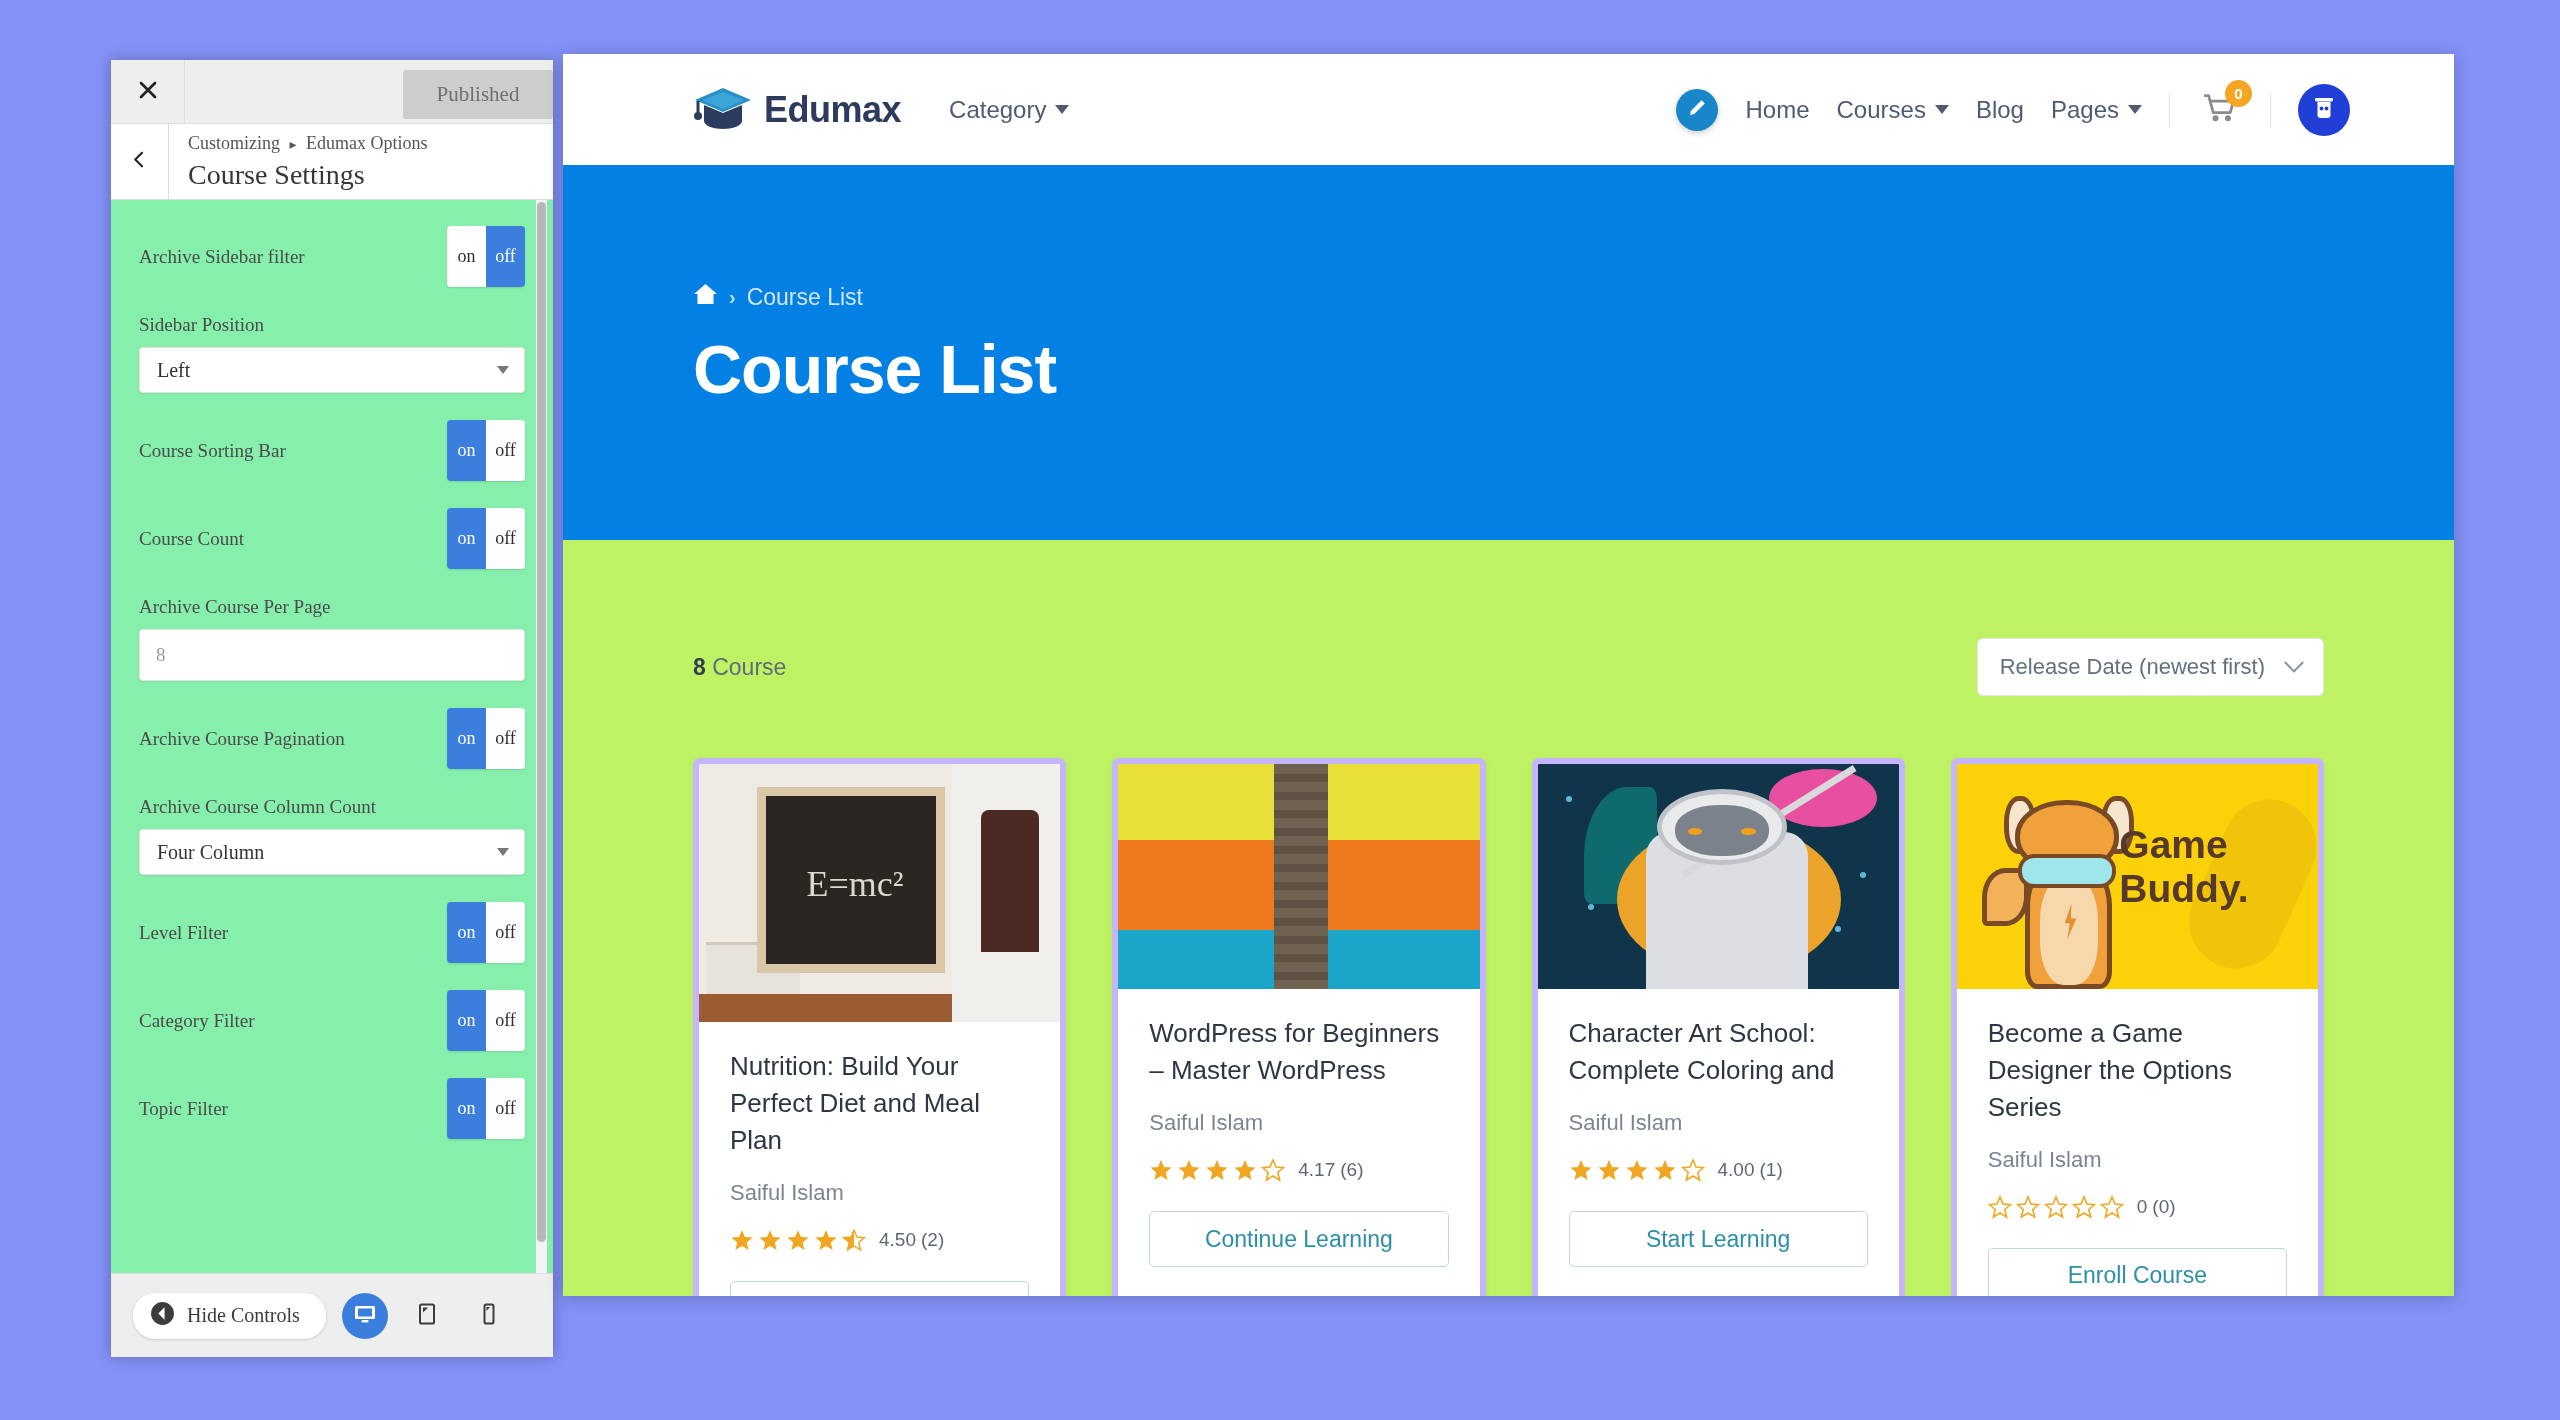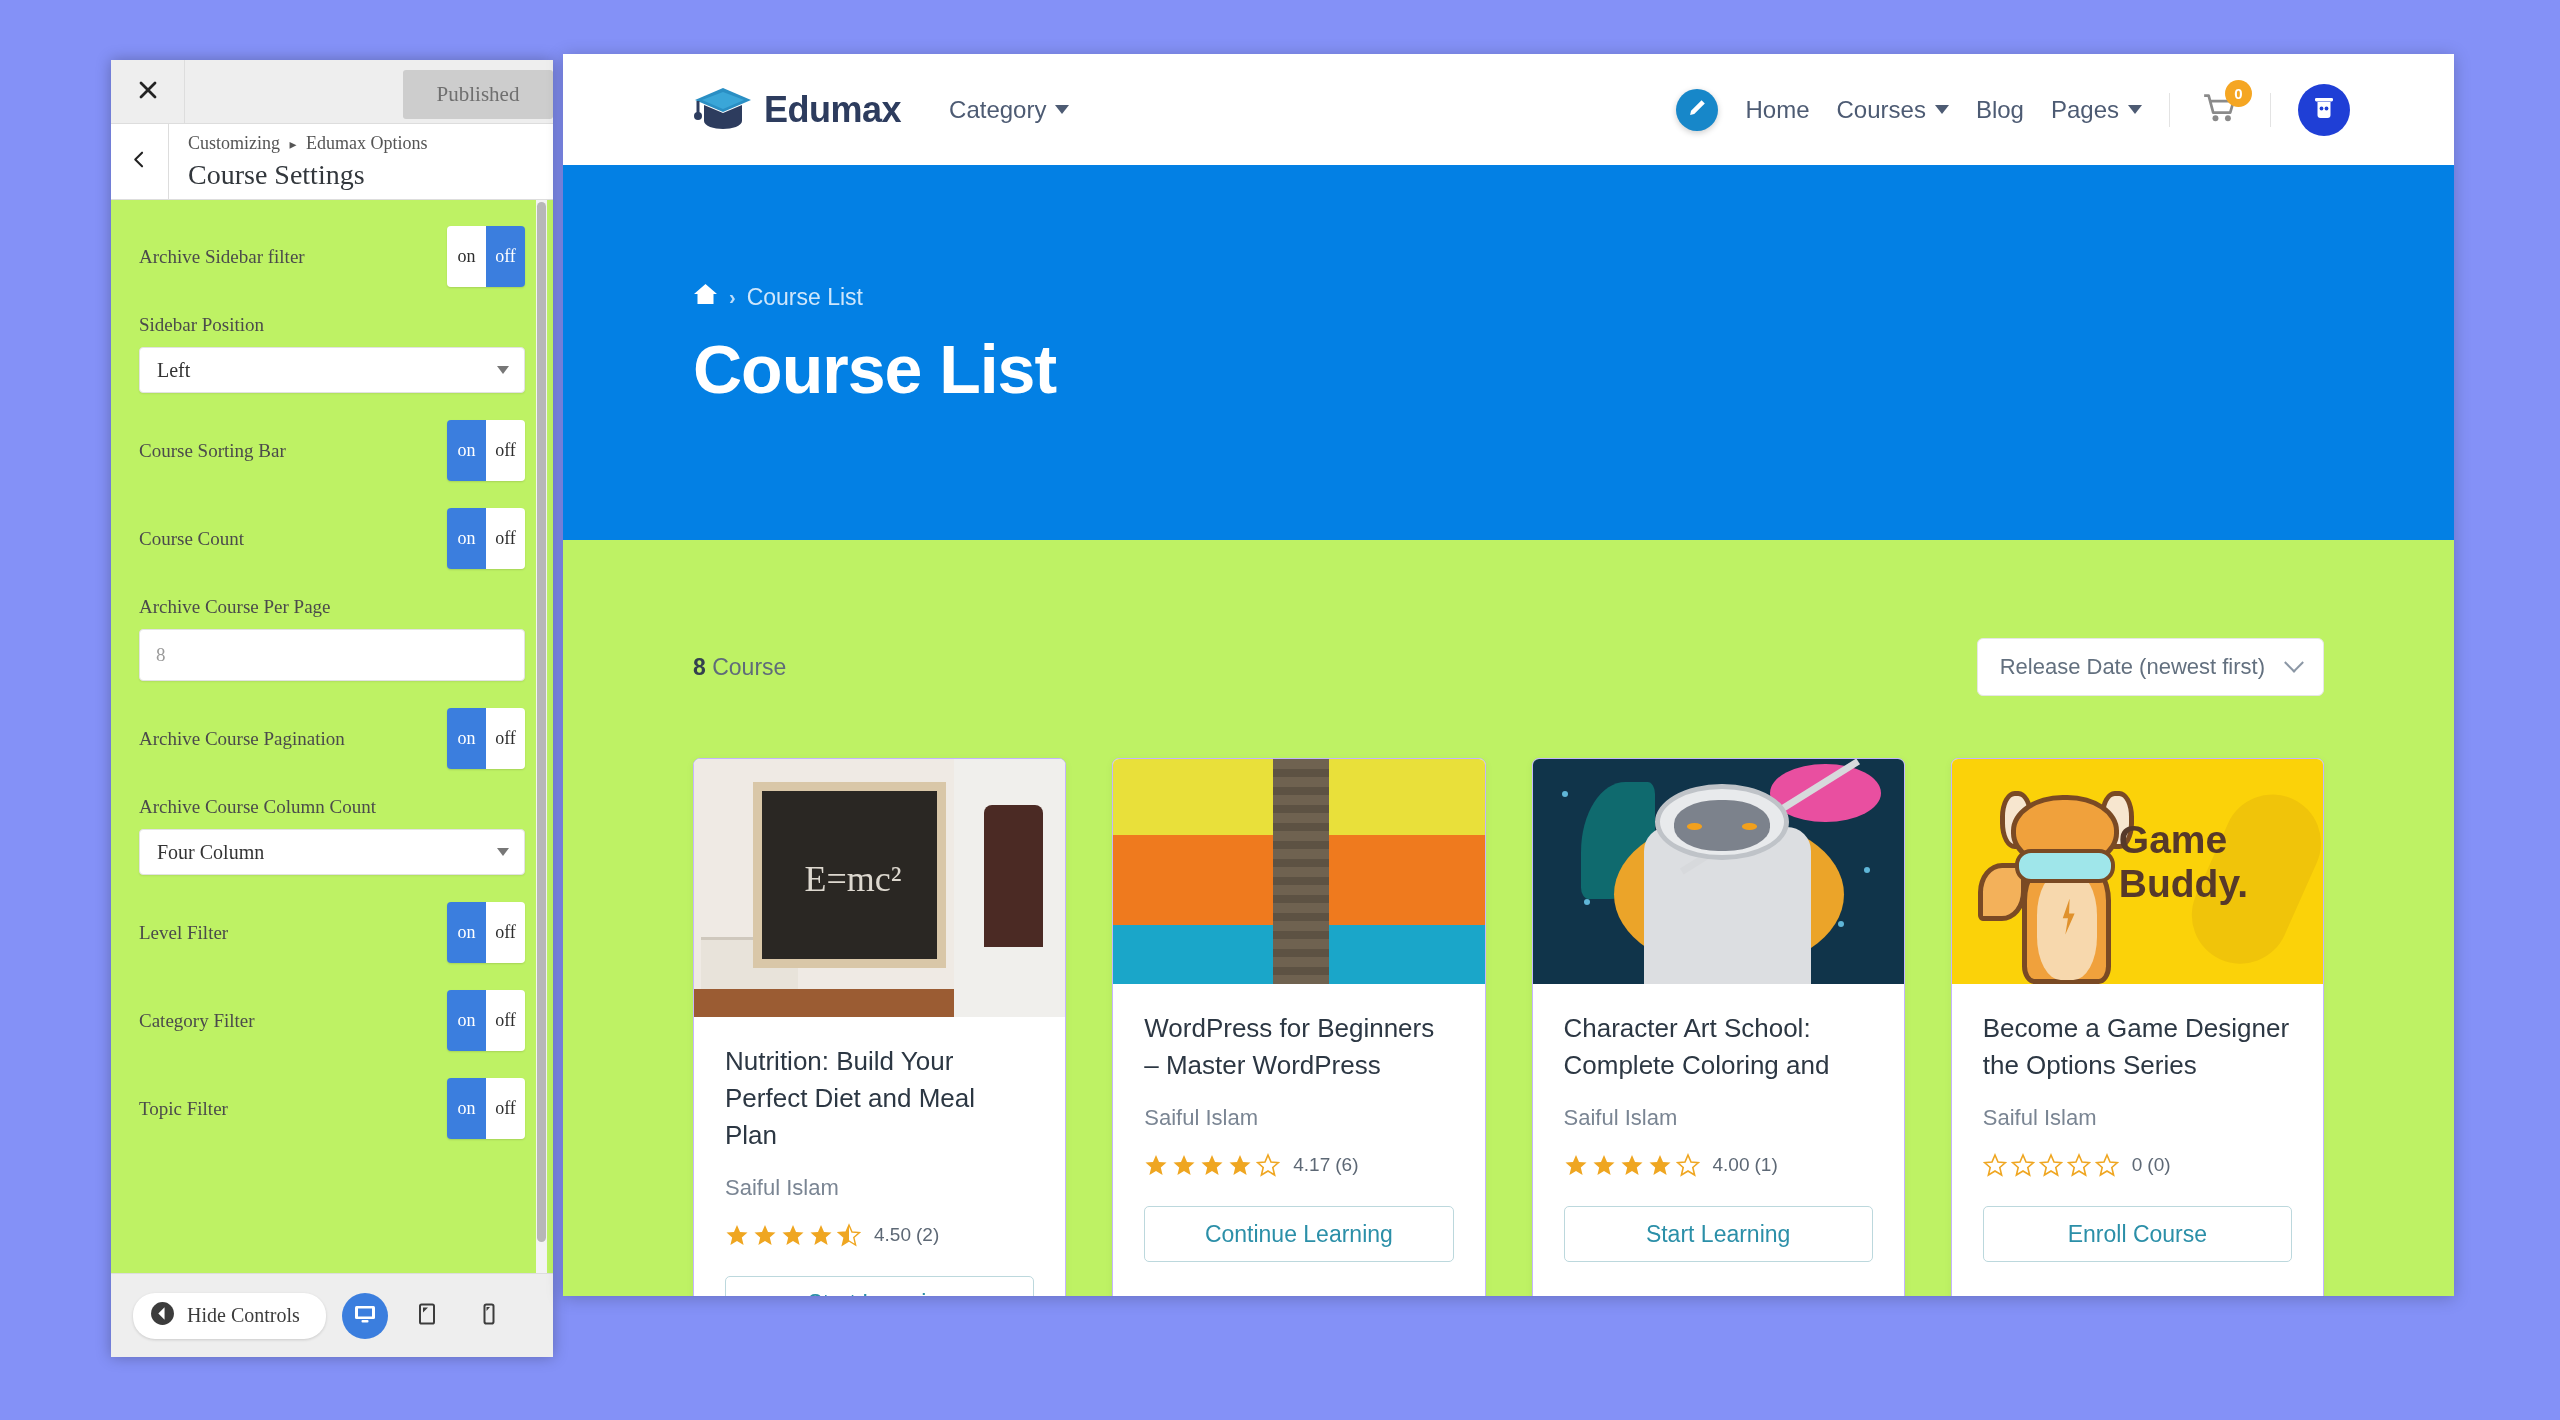--- a/index.html
+++ b/index.html
@@ -9,21 +9,21 @@
     font-family: "Liberation Sans", sans-serif;
     overflow: hidden;
     position: relative;
   }
 
   
   #customizer {
     position: absolute;
     left: 111px; top: 60px;
     width: 442px; height: 1297px;
-    background: #bef264;
+    background: #86efac;
     display: flex; flex-direction: column;
     box-shadow: 0 0 14px rgba(0,0,0,.28);
     font-family: "Liberation Serif", serif;
   }
   .cz-topbar {
     height: 64px; flex: 0 0 64px;
     background: #eeeeee;
     border-bottom: 1px solid #ddd;
     display: flex; align-items: stretch;
     position: relative;
@@ -204,21 +204,21 @@
     font-size: 22px; color: #63707f; cursor: pointer; background: #fff;
   }
   .sort-select .chev {
     width: 14px; height: 14px; border-right: 2px solid #8b97a5; border-bottom: 2px solid #8b97a5;
     transform: rotate(45deg) translate(-3px,-3px);
   }
 
   .card-grid { display: flex; gap: 46px; margin-top: 62px; }
   .course-card {
     width: 379px; background: #fff;
-    border: 1px solid #c4b5fd; border-radius: 7px;
+    border: 6px solid #c4b5fd; border-radius: 7px;
     overflow: hidden; box-shadow: 0 2px 8px rgba(0,0,0,.05);
   }
   .card-thumb { height: 258px; width: 100%; position: relative; overflow: hidden; }
   .card-thumb.short { height: 225px; }
   .card-body { padding: 26px 31px 38px 31px; }
   .card-title {
     font-size: 26px; color: #2c3743; line-height: 1.42;
     min-height: 74px; font-weight: normal;
   }
   .card-author { font-size: 22px; color: #7a8593; margin-top: 21px; }

